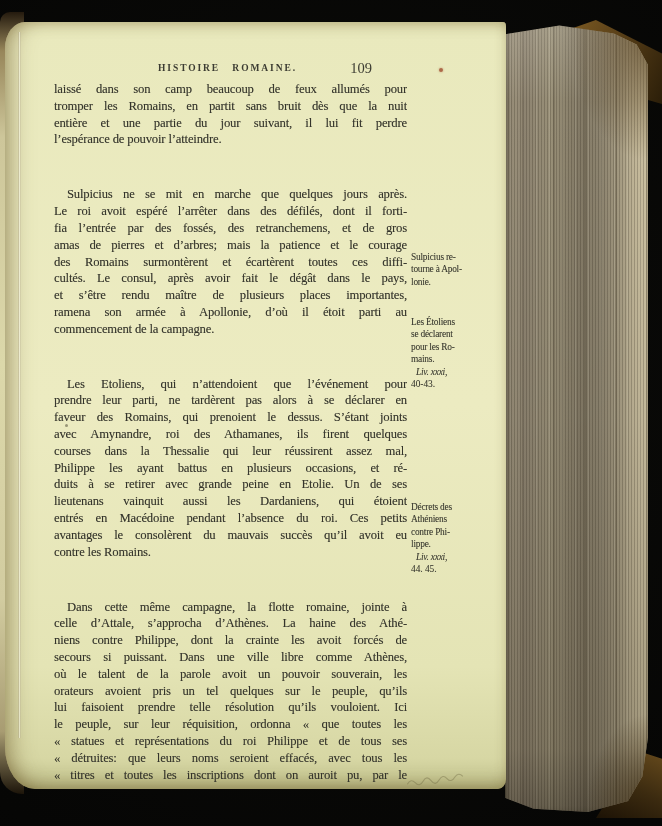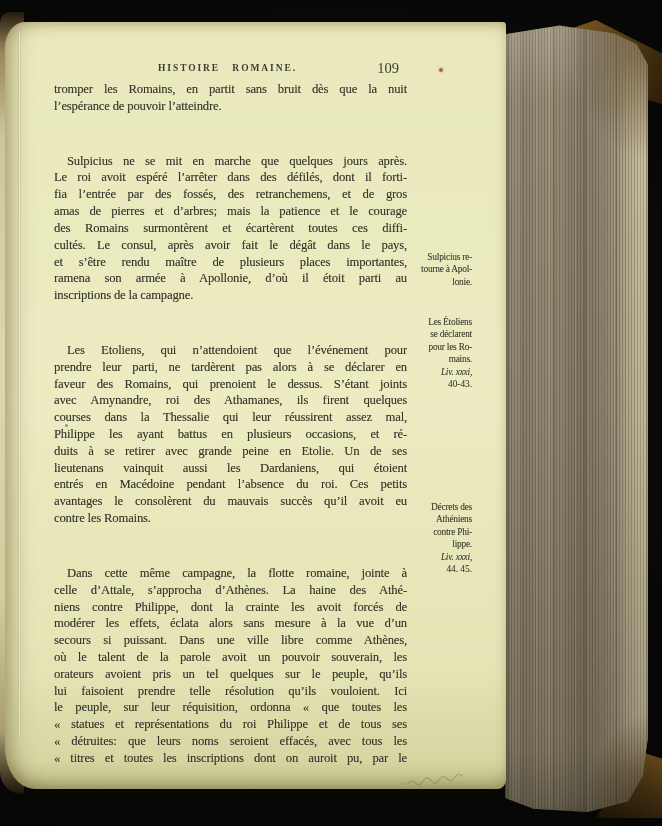--- a/index.html
+++ b/index.html
@@ -59,34 +59,34 @@
     position:absolute; left:13px; top:10px; width:3px; height:706px;
     background:linear-gradient(90deg, rgba(90,70,30,.30), rgba(255,255,245,.55) 50%, rgba(90,70,30,.22));
     opacity:.85;
   }
   .title {
     position:absolute; left:115px; top:41px; width:215px; text-align:center;
     font-size:9.5px; font-weight:bold; letter-spacing:1.9px; word-spacing:8px;
     color:#3c3c32;
   }
   .folio {
-    position:absolute; left:361px; top:38px; width:44px; text-align:center;
+    position:absolute; left:334px; top:38px; width:44px; text-align:center;
     font-size:14.5px; color:#3c3c32;
   }
   .body-col { position:absolute; left:49px; top:59px; width:353px; color:#34342b; }
   .bline {
     font-size:12.6px; line-height:16.82px; height:16.82px; overflow:hidden;
     letter-spacing:-0.15px; text-align:justify; text-align-last:justify;
     text-shadow:0.2px 0.2px 0.3px rgba(55,55,45,.35);
   }
   .bline.end { text-align-last:left; }
   .bline.indent { text-indent:13px;margin-top:38px; }
   .margin-note { position:absolute; left:406px; width:61px; color:#3a3a30; }
   .mn1 { top:229px; } .mn2 { top:294px; } .mn3 { top:479px; }
-  .nline { font-size:9.3px; line-height:12.4px; letter-spacing:-0.2px; text-align:right;
+  .nline { font-size:9.3px; line-height:12.4px; letter-spacing:-0.2px; text-align:left;
            text-shadow:0.2px 0.2px 0.3px rgba(55,55,45,.3); }
   .nline.ref { font-style:italic; padding-left:5px; }
   .nline.refnum { letter-spacing:0; }
   .red-speck {
     position:absolute; left:434px; top:46px; width:4px; height:4px; border-radius:50%;
     background:rgba(152,62,32,.75); box-shadow:0 0 2px rgba(152,62,32,.5);
   }
   .squiggle { position:absolute; left:400px; top:750px; transform:rotate(-4deg); opacity:.7; }
   .speck2 { position:absolute; left:60px; top:402px; width:3px; height:3px; border-radius:50%;
             background:rgba(70,65,45,.5); }
@@ -105,46 +105,47 @@
   </div>
 
   <div class="page">
     <div class="crease"></div>
 
     <div class="title">HISTOIRE ROMAINE.</div>
     <div class="folio">109</div>
 
     <div class="body-col">
 
+    <div class="bline">laissé dans son camp beaucoup de feux allumés pour</div>
         <div class="bline">tromper les Romains, en partit sans bruit dès que la nuit</div>
+        <div class="bline">entière et une partie du jour suivant, il lui fit perdre</div>
         <div class="bline end">l’espérance de pouvoir l’atteindre.</div>
         <div class="bline indent">Sulpicius ne se mit en marche que quelques jours après.</div>
         <div class="bline">Le roi avoit espéré l’arrêter dans des défilés, dont il forti-</div>
         <div class="bline">fia l’entrée par des fossés, des retranchemens, et de gros</div>
         <div class="bline">amas de pierres et d’arbres; mais la patience et le courage</div>
         <div class="bline">des Romains surmontèrent et écartèrent toutes ces diffi-</div>
         <div class="bline">cultés. Le consul, après avoir fait le dégât dans le pays,</div>
         <div class="bline">et s’être rendu maître de plusieurs places importantes,</div>
         <div class="bline">ramena son armée à Apollonie, d’où il étoit parti au</div>
-        <div class="bline end">inscriptions de la campagne.</div>
+        <div class="bline end">commencement de la campagne.</div>
         <div class="bline indent">Les Etoliens, qui n’attendoient que l’événement pour</div>
         <div class="bline">prendre leur parti, ne tardèrent pas alors à se déclarer en</div>
         <div class="bline">faveur des Romains, qui prenoient le dessus. S’étant joints</div>
         <div class="bline">avec Amynandre, roi des Athamanes, ils firent quelques</div>
         <div class="bline">courses dans la Thessalie qui leur réussirent assez mal,</div>
         <div class="bline">Philippe les ayant battus en plusieurs occasions, et ré-</div>
         <div class="bline">duits à se retirer avec grande peine en Etolie. Un de ses</div>
         <div class="bline">lieutenans vainquit aussi les Dardaniens, qui étoient</div>
         <div class="bline">entrés en Macédoine pendant l’absence du roi. Ces petits</div>
         <div class="bline">avantages le consolèrent du mauvais succès qu’il avoit eu</div>
         <div class="bline end">contre les Romains.</div>
         <div class="bline indent">Dans cette même campagne, la flotte romaine, jointe à</div>
         <div class="bline">celle d’Attale, s’approcha d’Athènes. La haine des Athé-</div>
         <div class="bline">niens contre Philippe, dont la crainte les avoit forcés de</div>
-        <div class="bline">modérer les effets, éclata alors sans mesure à la vue d’un</div>
         <div class="bline">secours si puissant. Dans une ville libre comme Athènes,</div>
         <div class="bline">où le talent de la parole avoit un pouvoir souverain, les</div>
         <div class="bline">orateurs avoient pris un tel quelques sur le peuple, qu’ils</div>
         <div class="bline">lui faisoient prendre telle résolution qu’ils vouloient. Ici</div>
         <div class="bline">le peuple, sur leur réquisition, ordonna « que toutes les</div>
         <div class="bline">« statues et représentations du roi Philippe et de tous ses</div>
         <div class="bline">« détruites: que leurs noms seroient effacés, avec tous les</div>
         <div class="bline">« titres et toutes les inscriptions dont on auroit pu, par le</div>
       </div>
 

